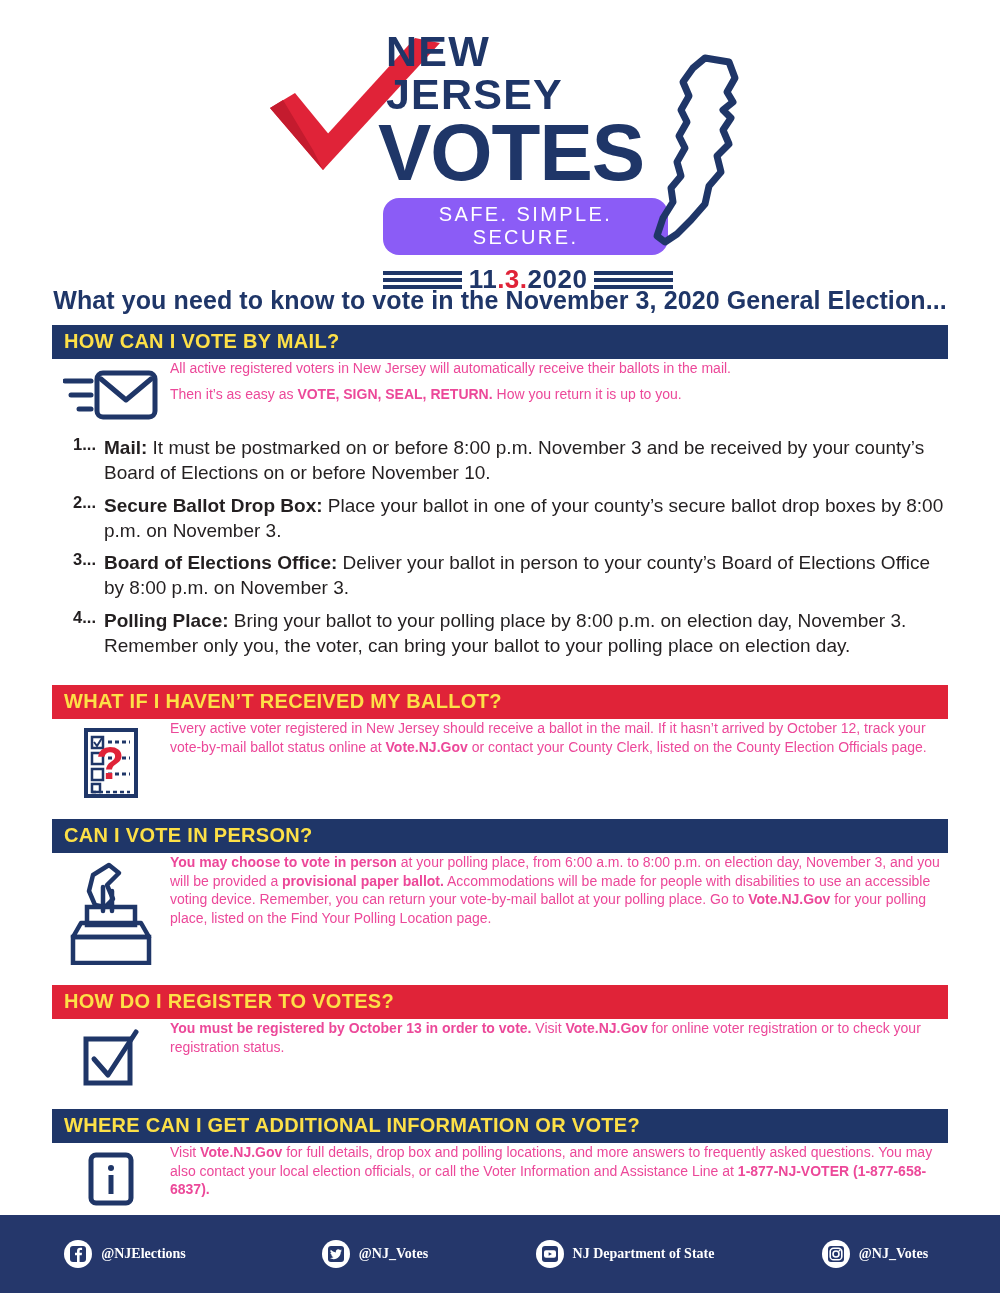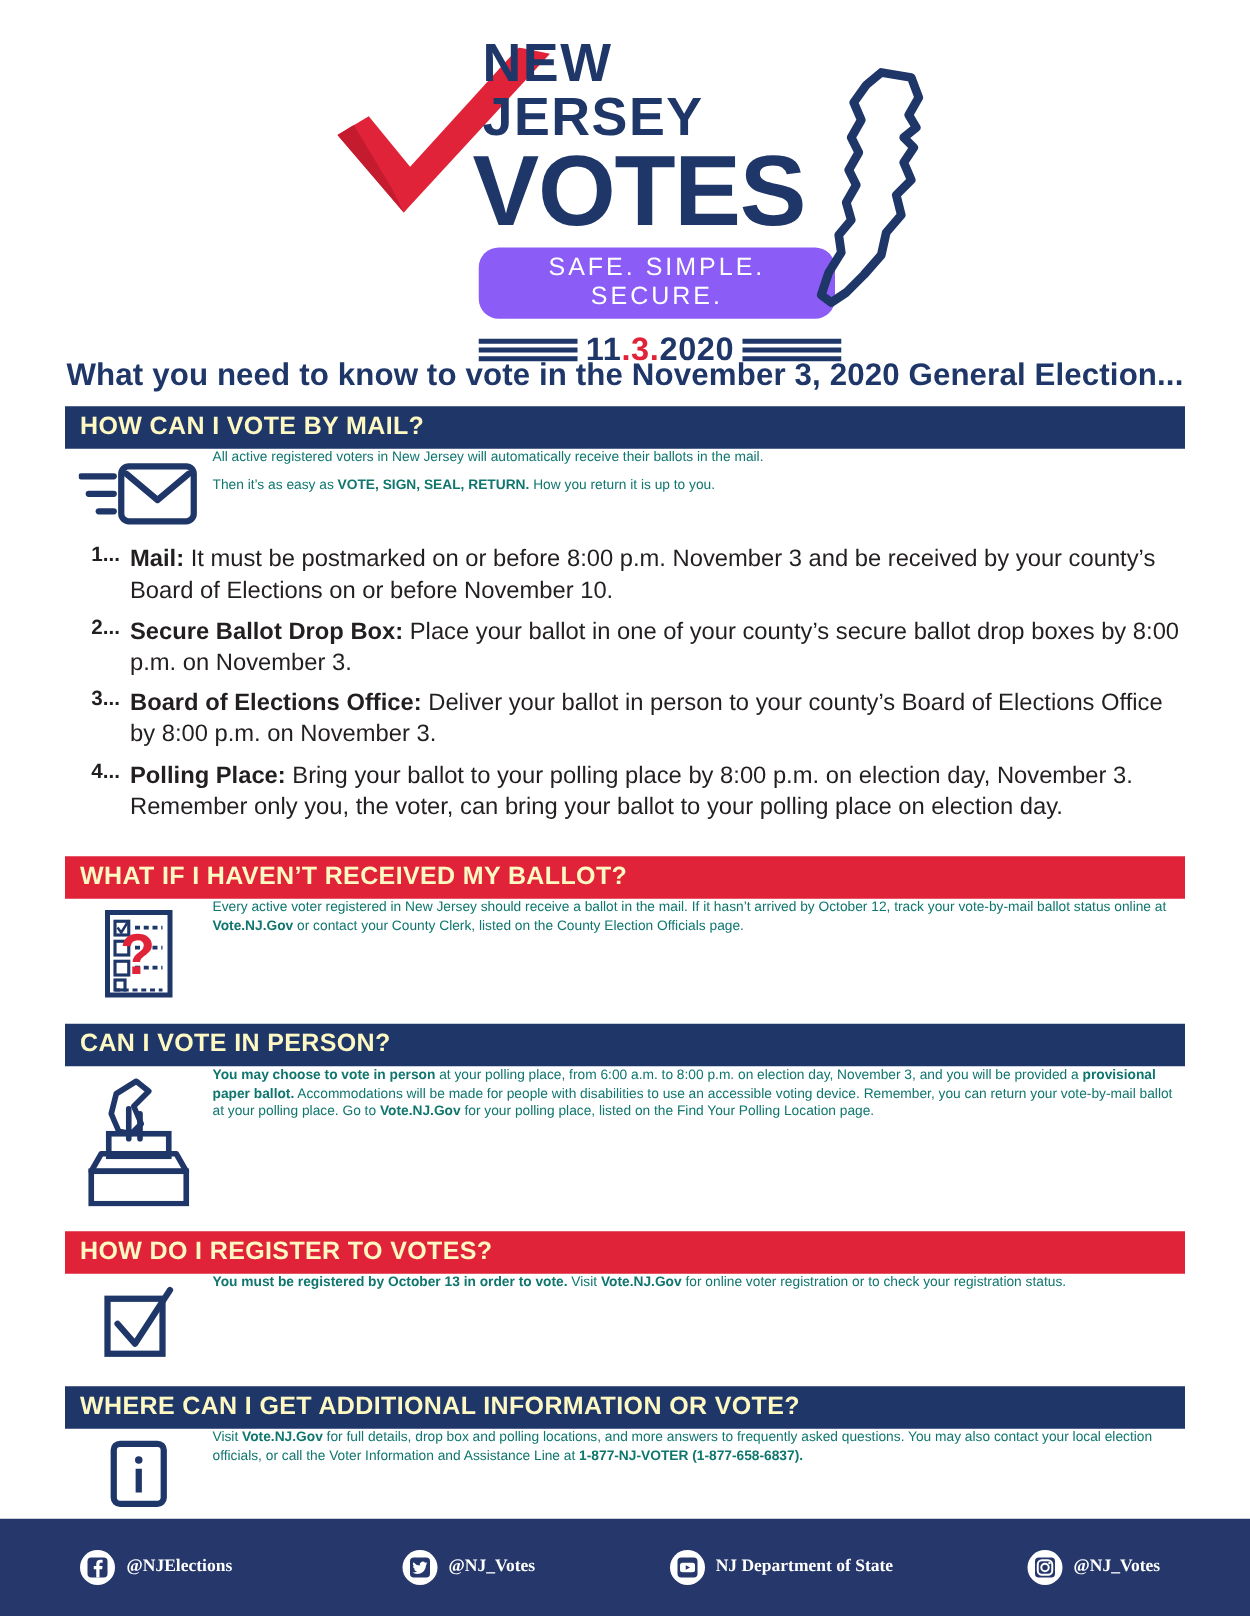--- a/index.html
+++ b/index.html
@@ -54,32 +54,32 @@
   .headline{
     text-align:center;
     font-size:25px;font-weight:bold;color:#1F3668;
     margin:4px 0 10px 0;letter-spacing:.1px;
   }
 
   
   .bar{
     margin:0 52px;
     padding:5px 0 6px 12px;
-    color:#fef9c3;font-size:20px;font-weight:bold;letter-spacing:.3px;
+    color:#fde047;font-size:20px;font-weight:bold;letter-spacing:.3px;
   }
   .bar.navy{background:#1F3668;}
   .bar.red{background:#E02338;}
 
   .block{margin:0 52px;}
   .row{display:flex;align-items:flex-start;}
   .iconcell{width:118px;flex:none;display:flex;justify-content:center;padding-top:8px;}
   .textcell{flex:1;padding-right:4px;}
 
   p.body{
-    margin:0;font-size:11px;line-height:1.33;color:#0f766e;
+    margin:0;font-size:14px;line-height:1.33;color:#ec4899;
   }
   p.body + p.body{margin-top:7px;}
   .b{font-weight:bold;}
 
   
   .numlist{margin:8px 0 0 0;}
   .numrow{display:flex;margin-bottom:7px;}
   .num{
     width:44px;flex:none;text-align:right;padding-right:8px;
     font-size:16.5px;font-weight:bold;color:#231f20;

